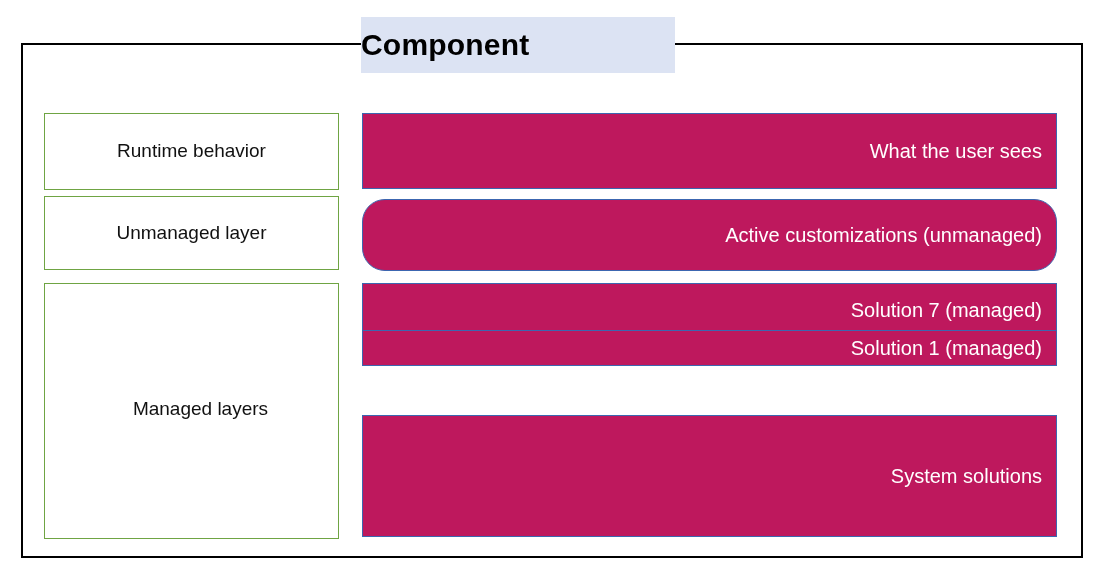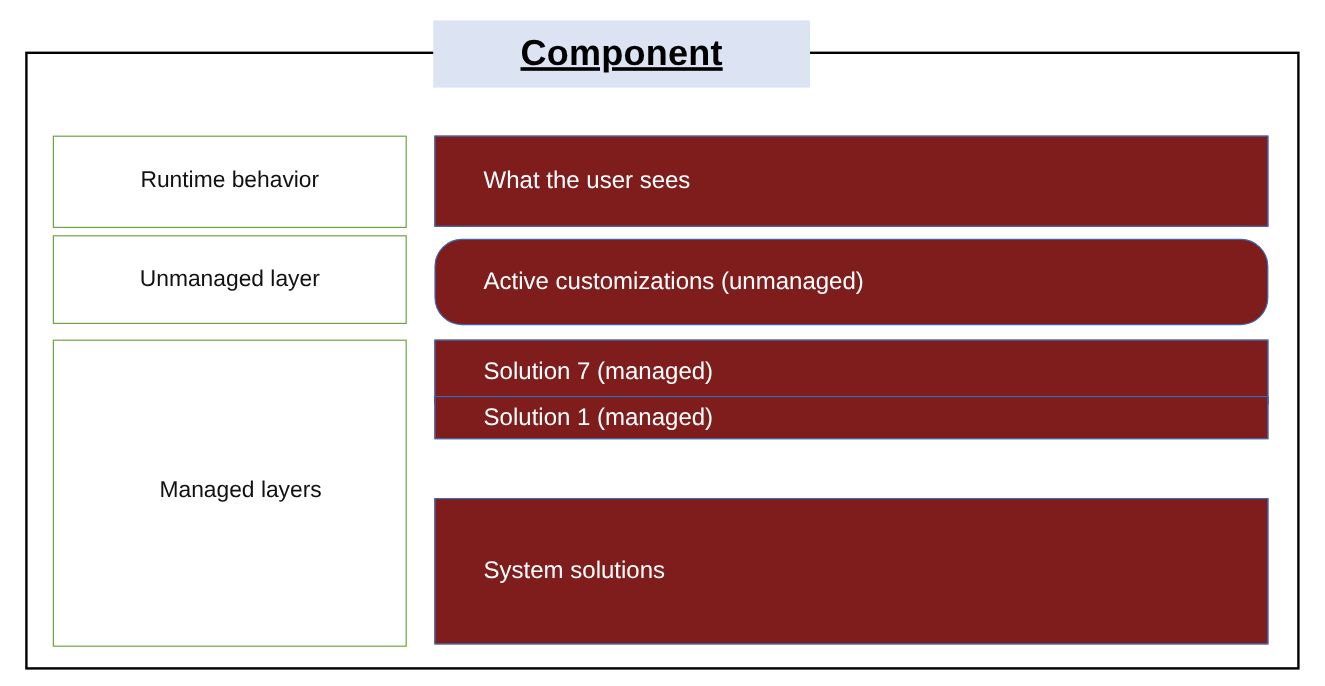--- a/index.html
+++ b/index.html
@@ -30,23 +30,21 @@
   
   #title-banner {
     position: absolute;
     left: 361px;
     top: 17px;
     width: 314px;
     height: 56px;
     background: #dce3f3;
     display: flex;
     align-items: center;
-    justify-content: center;
     z-index: 5;
-    text-decoration: underline;
   }
   #title-banner .title-text {
     font-size: 30px;
     font-weight: bold;
     color: #000000;
     letter-spacing: 0.2px;
     line-height: 1;
   }
 
   
@@ -73,25 +71,25 @@
   #left-box-unmanaged    { top: 196px; height: 74px; }
   #left-box-managed      { top: 283px; height: 256px; }
   #left-box-managed .left-label { position: relative; top: -2px; margin-left: 18px; }
 
   
   .layer-bar {
     position: absolute;
     left: 362px;
     width: 695px;
     box-sizing: border-box;
-    background: #7f1d1d;
+    background: #be185d;
     border: 1px solid #3c66b0;
     display: flex;
     align-items: center;
-    justify-content: flex-start;
+    justify-content: flex-end;
     z-index: 3;
     padding-left: 26px;
   }
   .layer-bar .layer-label {
     font-size: 20px;
     color: #ffffff;
     text-align: center;
     line-height: 1.2;
     padding: 0 14px;
   }

